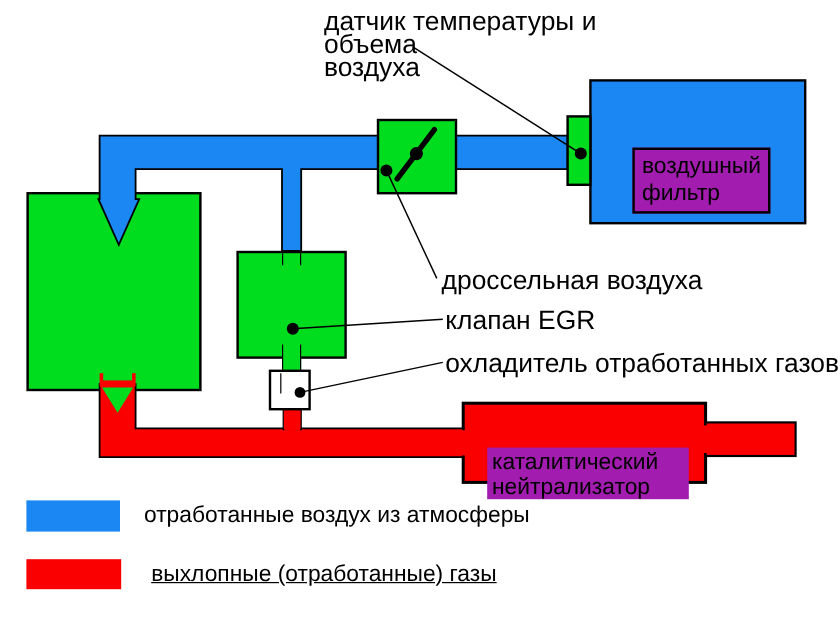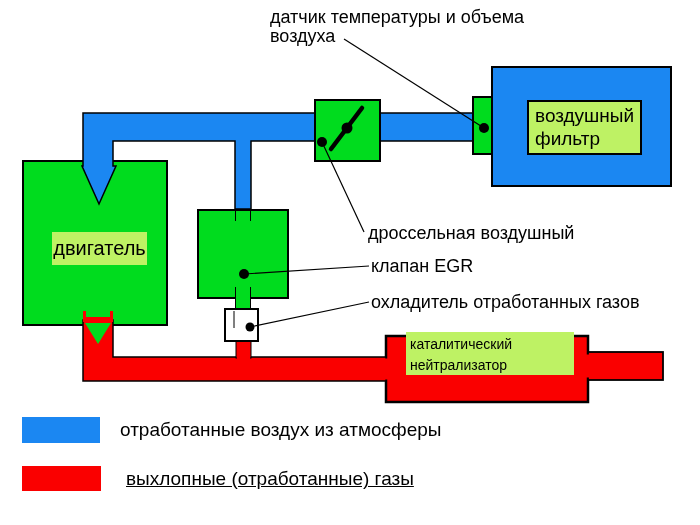--- a/index.html
+++ b/index.html
@@ -2,31 +2,31 @@
 <html><head>
 <meta charset="utf-8">
 <style>
   html,body{margin:0;padding:0;background:#fff;}
   #stage{
     position:relative;width:700px;height:525px;background:#ffffff;
     font-family:"Liberation Sans", sans-serif;color:#000;overflow:hidden;
   }
   #diagram-svg{position:absolute;left:0;top:0;}
   .lbl{
-    position:absolute;font-size:18px;line-height:19px;white-space:pre-line;
+    position:absolute;font-size:22px;line-height:19px;white-space:pre-line;
   }
   .boxlbl{
-    position:absolute;background:#bef264;white-space:pre-line;
+    position:absolute;background:#a21caf;white-space:pre-line;margin-top:23px;
   }
   #engine-label{left:52px;top:232px;width:95px;height:33px;font-size:20px;
     display:flex;align-items:center;justify-content:center;}
   #filter-label{left:527px;top:100px;width:105px;height:49px;border:2px solid #000;
     font-size:19px;line-height:23px;padding:2px 0 0 6px;}
-  #catalytic-label{left:406px;top:332px;width:164px;height:41px;
-    font-size:14px;line-height:21px;padding:2px 0 0 4px;}
+  #catalytic-label{left:406px;top:350px;width:164px;height:41px;
+    font-size:19px;line-height:21px;padding:2px 0 0 4px;}
   #sensor-callout{left:270px;top:8px;width:280px;}
   #throttle-callout{left:368px;top:224px;}
   #egr-callout{left:371px;top:257px;}
   #cooler-callout{left:371px;top:293px;}
   .swatch{position:absolute;}
   #legend-swatch-air{left:22px;top:417px;width:78px;height:26px;background:#1b87f2;}
   #legend-swatch-exhaust{left:22px;top:466px;width:79px;height:25px;background:#fa0000;}
   #legend-air-label{left:120px;top:419px;font-size:19px;line-height:22px;}
   #legend-exhaust-label{left:126px;top:468px;font-size:19px;line-height:22px;text-decoration:underline;}
 </style>
@@ -81,25 +81,24 @@
     <circle cx="250" cy="327" r="4.5" fill="#000"></circle>
 
     <path d="M344,39 L484,128" stroke="#000" stroke-width="1.2"></path>
     <path d="M322,142 L364,232" stroke="#000" stroke-width="1.2"></path>
     <path d="M244,274 L369,266" stroke="#000" stroke-width="1.2"></path>
     <path d="M250,327 L369,302" stroke="#000" stroke-width="1.2"></path>
   </svg>
 
   <div class="lbl" id="sensor-callout">датчик температуры и объема
 воздуха</div>
-  <div class="lbl" id="throttle-callout">дроссельная воздушный</div>
+  <div class="lbl" id="throttle-callout">дроссельная воздуха</div>
   <div class="lbl" id="cooler-callout">охладитель отработанных газов</div>
   <div class="lbl" id="egr-callout">клапан EGR</div>
 
-  <div class="boxlbl" id="engine-label">двигатель</div>
   <div class="boxlbl" id="filter-label">воздушный
 фильтр</div>
   <div class="boxlbl" id="catalytic-label">каталитический
 нейтрализатор</div>
 
   <div class="swatch" id="legend-swatch-air"></div>
   <div class="lbl" id="legend-air-label">отработанные воздух из атмосферы</div>
   <div class="swatch" id="legend-swatch-exhaust"></div>
   <div class="lbl" id="legend-exhaust-label">выхлопные (отработанные) газы</div>
 

